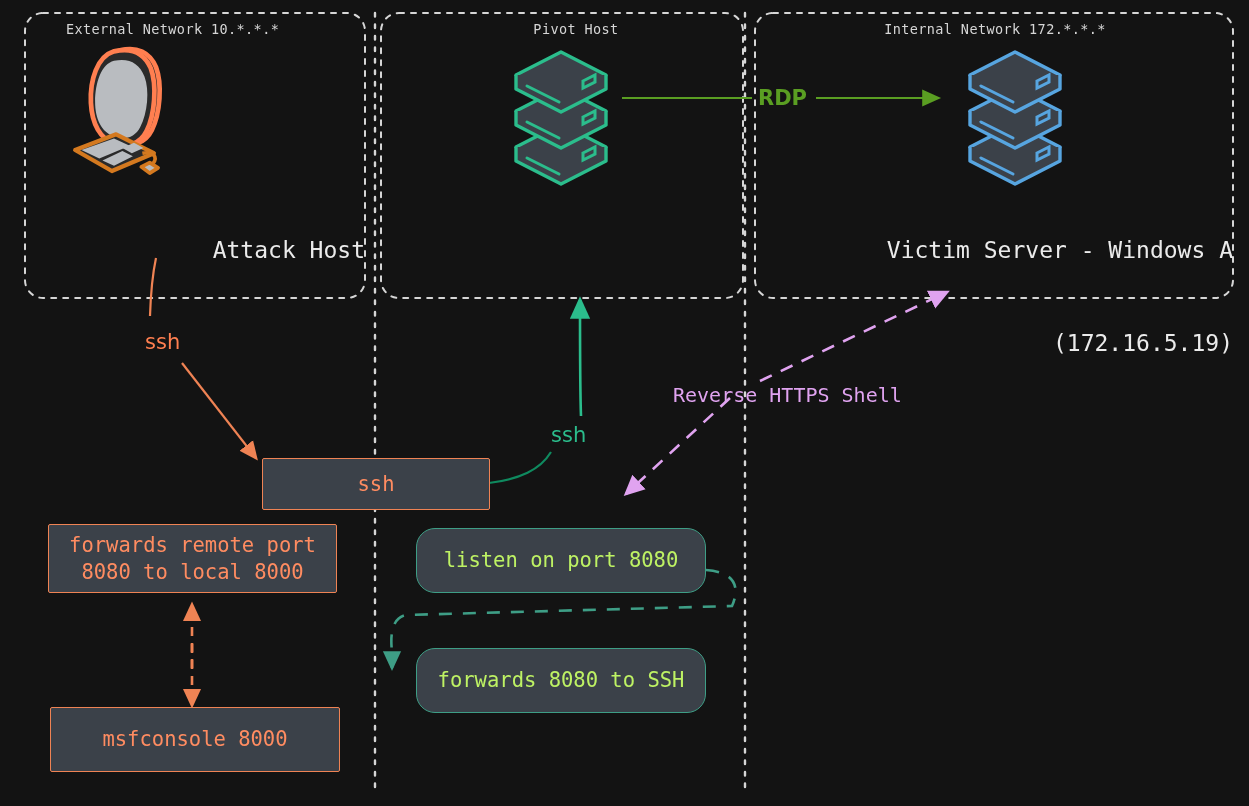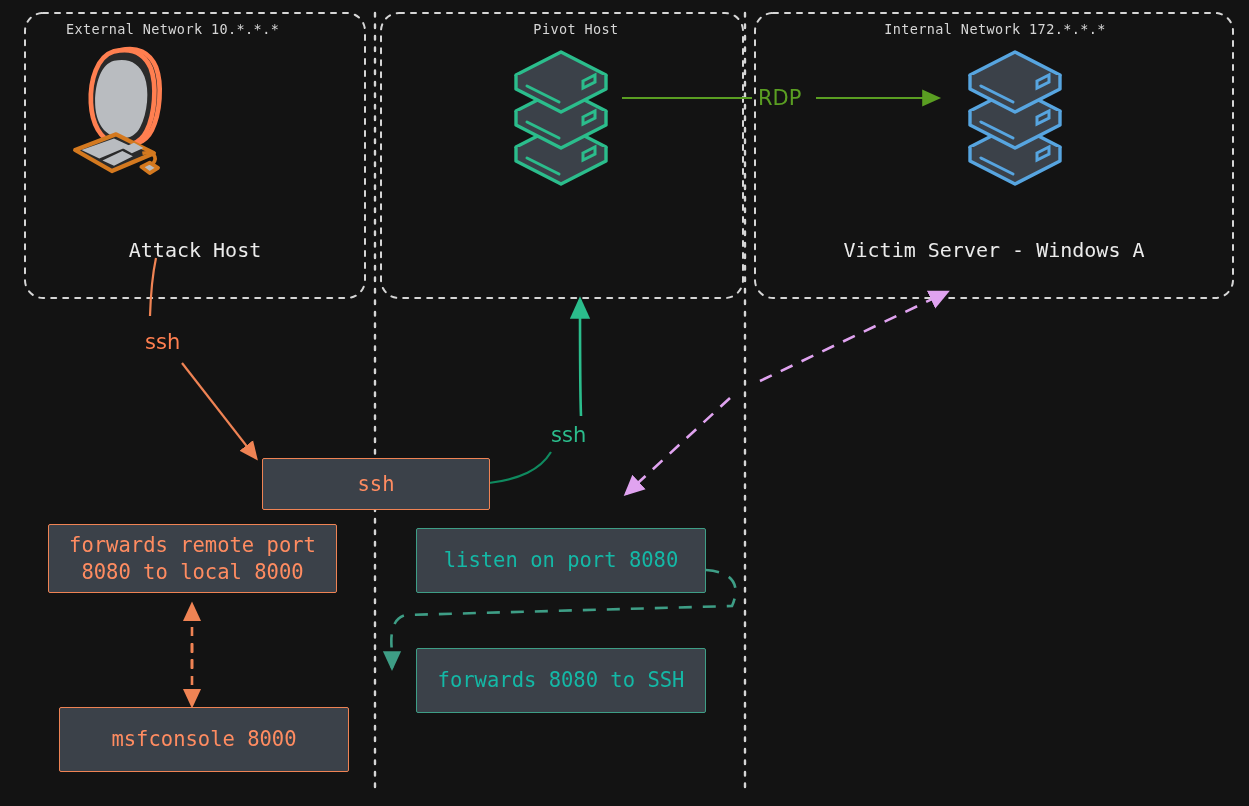--- a/index.html
+++ b/index.html
@@ -7,40 +7,40 @@
        font-family:"DejaVu Sans Mono","Liberation Mono",monospace;}
   #stage{position:relative;width:1249px;height:806px;background:#131313;}
   svg.layer{position:absolute;left:0;top:0;width:1249px;height:806px;overflow:visible;}
   #art{z-index:1;}
 
   .cluster-label{
     position:absolute;color:#d6d6d6;font-size:13.5px;letter-spacing:.4px;
     font-family:"DejaVu Sans Mono","Liberation Mono",monospace;white-space:nowrap;z-index:3;margin-left:14px;
   }
   .node-label{
-    position:absolute;color:#ebebeb;font-size:20px;line-height:31px;text-align:center;
+    position:absolute;color:#ebebeb;font-size:23px;line-height:31px;text-align:right;
     font-family:"DejaVu Sans Mono","Liberation Mono",monospace;white-space:pre;z-index:3;
   }
   .edge-label{
     position:absolute;font-size:21px;white-space:nowrap;z-index:4;
     font-family:"DejaVu Sans","Liberation Sans",sans-serif;
   }
   .el-ssh-o{color:#ff7f50;}
   .el-ssh-t{color:#2bbd8c;}
-  .el-rdp{color:#5a9e22;}
+  .el-rdp{color:#5a9e22;font-weight:bold;}
   .el-rev{color:#e0a3f0;font-family:"DejaVu Sans Mono","Liberation Mono",monospace;font-size:20px;}
 
   .box{
     position:absolute;background:#3b4149;border:1.6px solid;border-radius:2px;
     display:flex;align-items:center;justify-content:center;z-index:3;
     font-family:"DejaVu Sans Mono","Liberation Mono",monospace;
     font-size:20.5px;line-height:27px;text-align:center;white-space:pre;
   }
   .box.orange{border-color:#ef8354;color:#ff8c61;}
-  .box.teal{border-color:#3e9e86;color:#14b8a6;}
+  .box.teal{border-color:#3e9e86;color:#bef264;border-radius:19px;}
 </style>
 </head>
 <body>
 
 <div id="stage">
 
   <svg class="layer" id="art" viewBox="0 0 1249 806">
     <defs>
       <marker id="ah-orange" markerWidth="9" markerHeight="9" refX="7.2" refY="4.5" orient="auto">
         <path d="M0,0.6 L8.6,4.5 L0,8.4 z" fill="#ef8354"></path>
@@ -160,30 +160,32 @@
   <div class="cluster-label" style="left:381px;top:21px;width:362px;text-align:center;">Pivot Host</div>
   <div class="cluster-label" style="left:755px;top:21px;width:452px;text-align:center;">Internal Network 172.*.*.*</div>
 
   <div class="node-label" style="left:25px;top:173px;width:340px;">
     <div>Attack Host</div>
   </div>
 
 
   <div class="node-label" style="left:755px;top:173px;width:478px;">
     <div>Victim Server - Windows A</div>
+    <div>(172.16.5.19)</div>
   </div>
 
   <div class="edge-label el-rdp" style="left:758px;top:86px;">RDP</div>
   <div class="edge-label el-ssh-o" style="left:145px;top:330px;">ssh</div>
   <div class="edge-label el-ssh-t" style="left:551px;top:423px;">ssh</div>
+  <div class="edge-label el-rev" style="left:673px;top:383px;">Reverse HTTPS Shell</div>
 
   <div class="box orange" style="left:262px;top:458px;width:226px;height:50px;">ssh</div>
 
   <div class="box orange" style="left:48px;top:524px;width:287px;height:67px;">forwards remote port
 8080 to local 8000</div>
 
-  <div class="box orange" style="left:50px;top:707px;width:288px;height:63px;margin-left:9px;">msfconsole 8000</div>
+  <div class="box orange" style="left:50px;top:707px;width:288px;height:63px;">msfconsole 8000</div>
 
   <div class="box teal" style="left:416px;top:528px;width:288px;height:63px;">listen on port 8080</div>
 
   <div class="box teal" style="left:416px;top:648px;width:288px;height:63px;">forwards 8080 to SSH</div>
 
 </div>
 
 </body></html>

